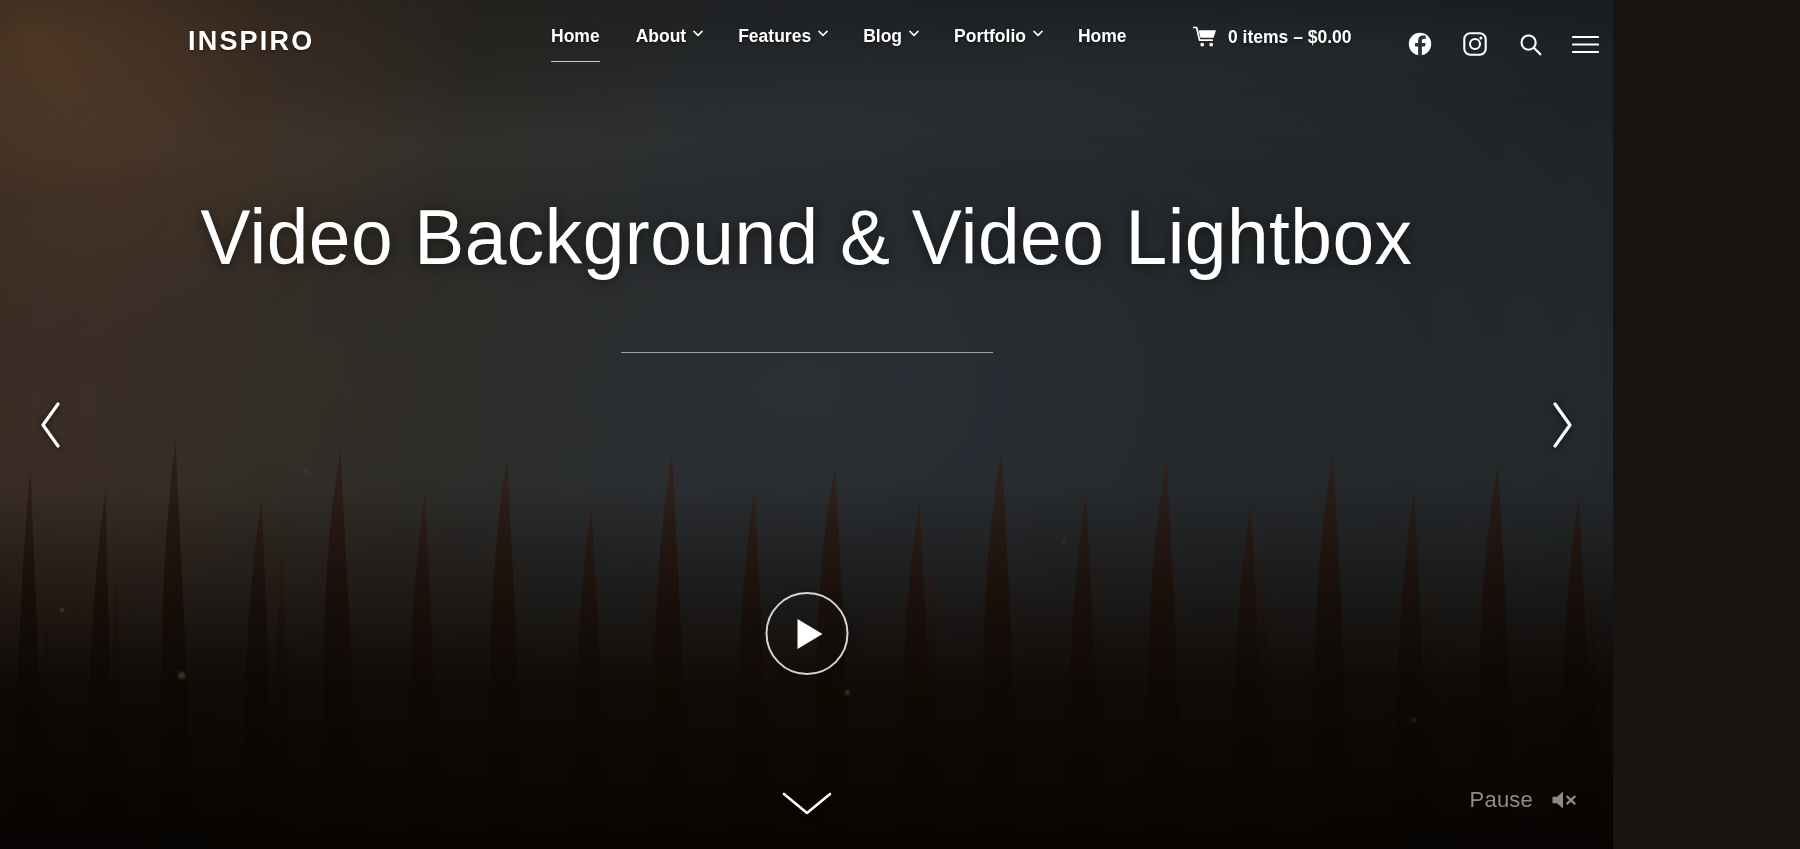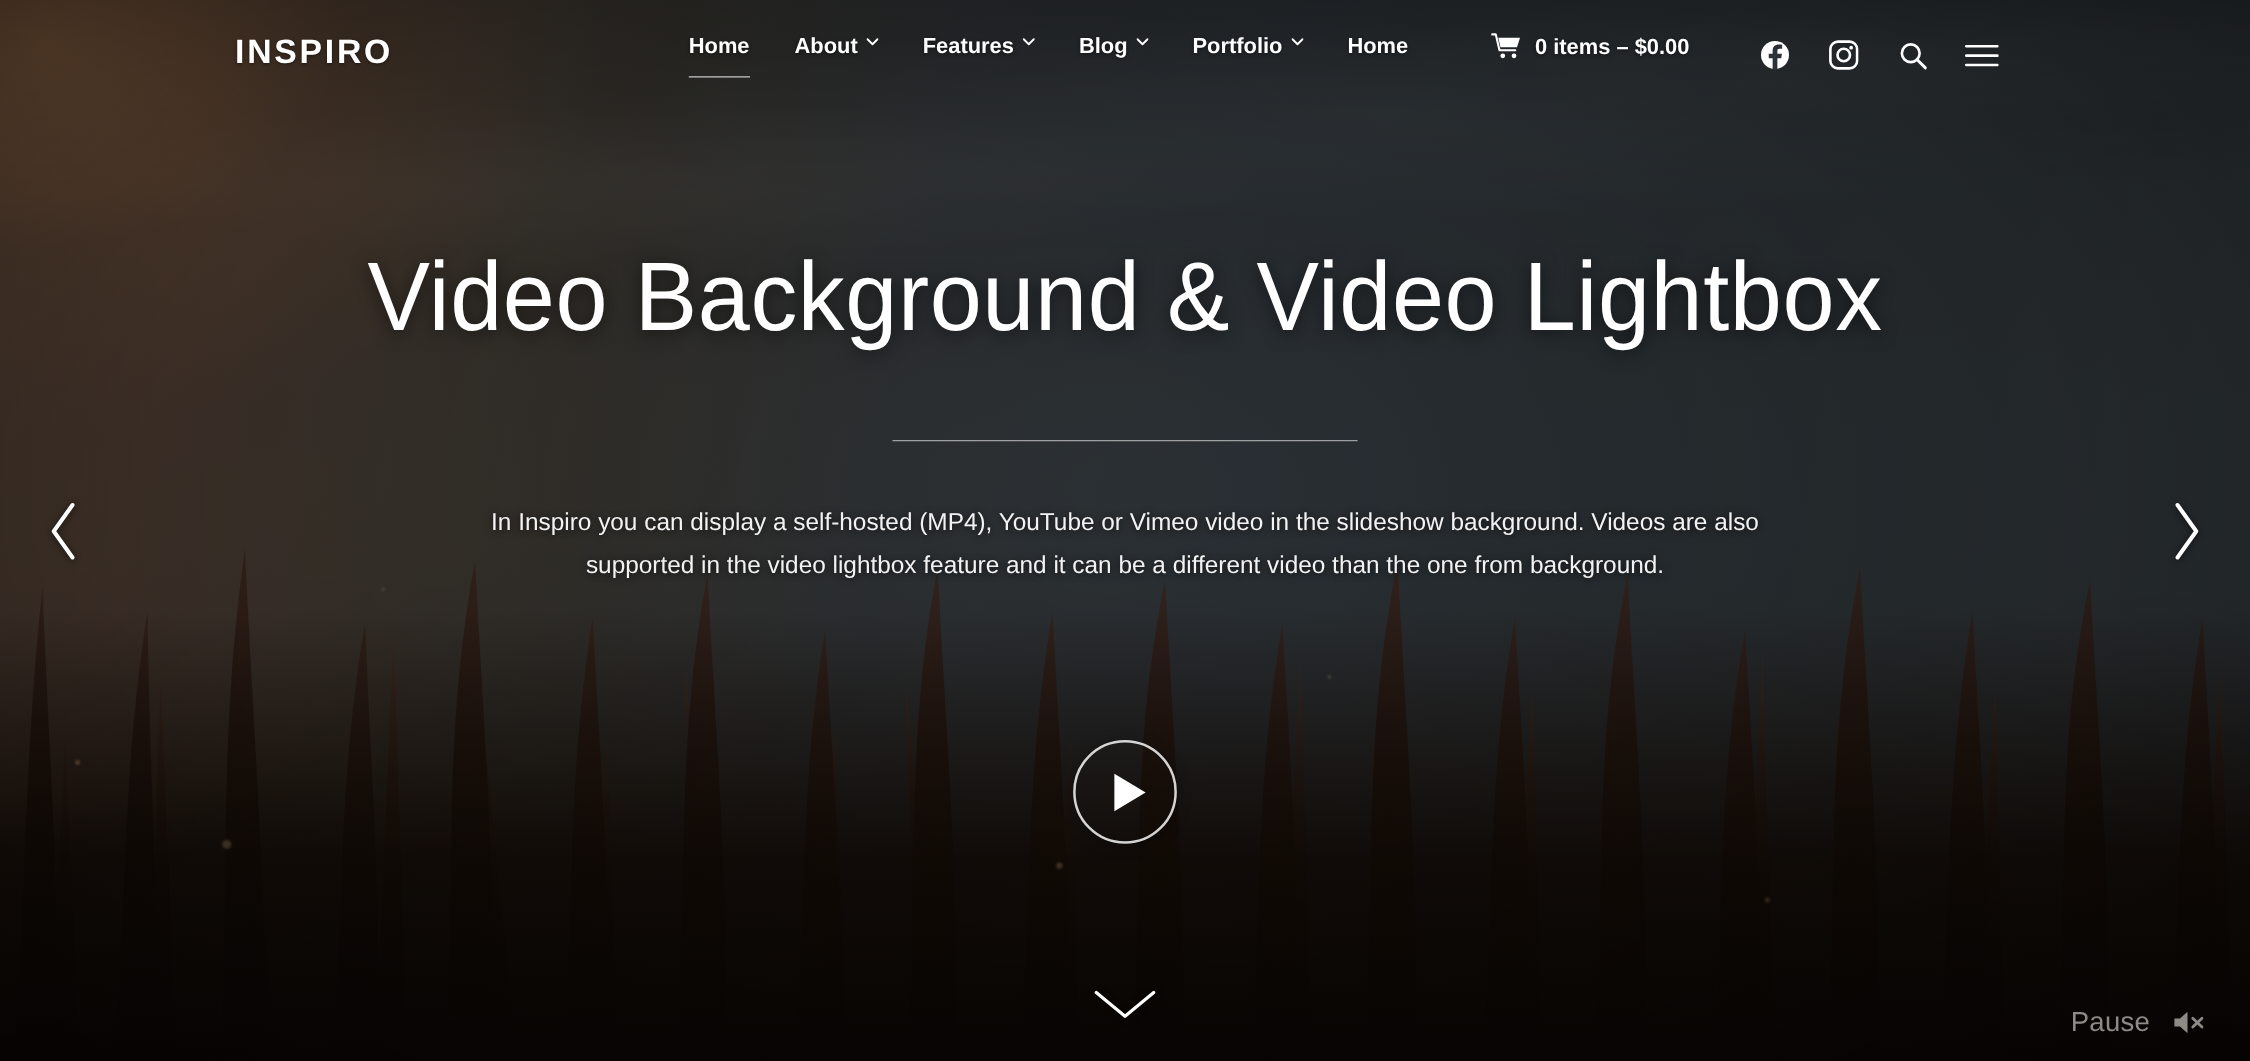--- a/index.html
+++ b/index.html
@@ -4,22 +4,22 @@
 <style>
   * { margin:0; padding:0; box-sizing:border-box; }
   html, body {
     width:1800px; height:849px; overflow:hidden;
     background:#1a1410;
     font-family:"Liberation Sans", sans-serif;
   }
 
   
   #stage {
-    position:relative; width:1800px; height:849px; overflow:hidden;
-    background:#4c1d95;
+    position:relative; width:1613px; height:849px; overflow:hidden;
+    background:#000000;
   }
 
   
   .bg-base {
     position:absolute; inset:0;
     background:
       radial-gradient(ellipse 620px 430px at 2% 4%, rgba(176,120,74,0.55) 0%, rgba(120,80,52,0.28) 38%, rgba(60,48,40,0.0) 72%),
       linear-gradient(100deg,
         #4c3c31 0%,
         #4a3a30 9%,
@@ -149,21 +149,21 @@
 
   
   .scroll-down {
     position:absolute; left:50%; transform:translateX(-50%);
     bottom:28px; width:56px; height:34px;
     display:flex; align-items:center; justify-content:center; cursor:pointer; z-index:45;
   }
   .scroll-down svg { display:block; filter:drop-shadow(0 1px 3px rgba(0,0,0,0.6)); }
 
   .media-controls {
-    position:absolute; right:34px; bottom:18px; z-index:45;
+    position:absolute; right:34px; bottom:36px; z-index:45;
     display:flex; align-items:center; gap:16px;
   }
   .pause-label {
     color:#8e8a86; font-size:22px; font-weight:400; cursor:pointer;
     letter-spacing:0.2px;
   }
   .mute-btn { width:30px; height:26px; display:flex; align-items:center; justify-content:center; cursor:pointer; }
   .mute-btn svg { display:block; }
 </style>
 </head>
@@ -346,21 +346,20 @@
           <line x1="1" y1="17" x2="26" y2="17" stroke="#ffffff" stroke-width="2.1" stroke-linecap="round"></line>
         </svg>
       </span>
     </div>
 
   </div>
 
   <div class="hero">
     <h1 class="hero-title">Video Background &amp; Video Lightbox</h1>
     <div class="hero-divider"></div>
-    <p class="hero-text">In Inspiro you can display a self-hosted (MP4), YouTube or Vimeo video in the slideshow background. Videos are also supported in the video lightbox feature and it can be a different video than the one from background.</p>
 
     <div class="play-btn">
       <span class="tri"></span>
     </div>
   </div>
 
   <div class="arrow prev">
     <span>
       <svg width="30" height="50" viewBox="0 0 30 50">
         <path d="M22 4 L7 25 L22 46" fill="none" stroke="#ffffff" stroke-width="3.2" stroke-linecap="round" stroke-linejoin="round"></path>

